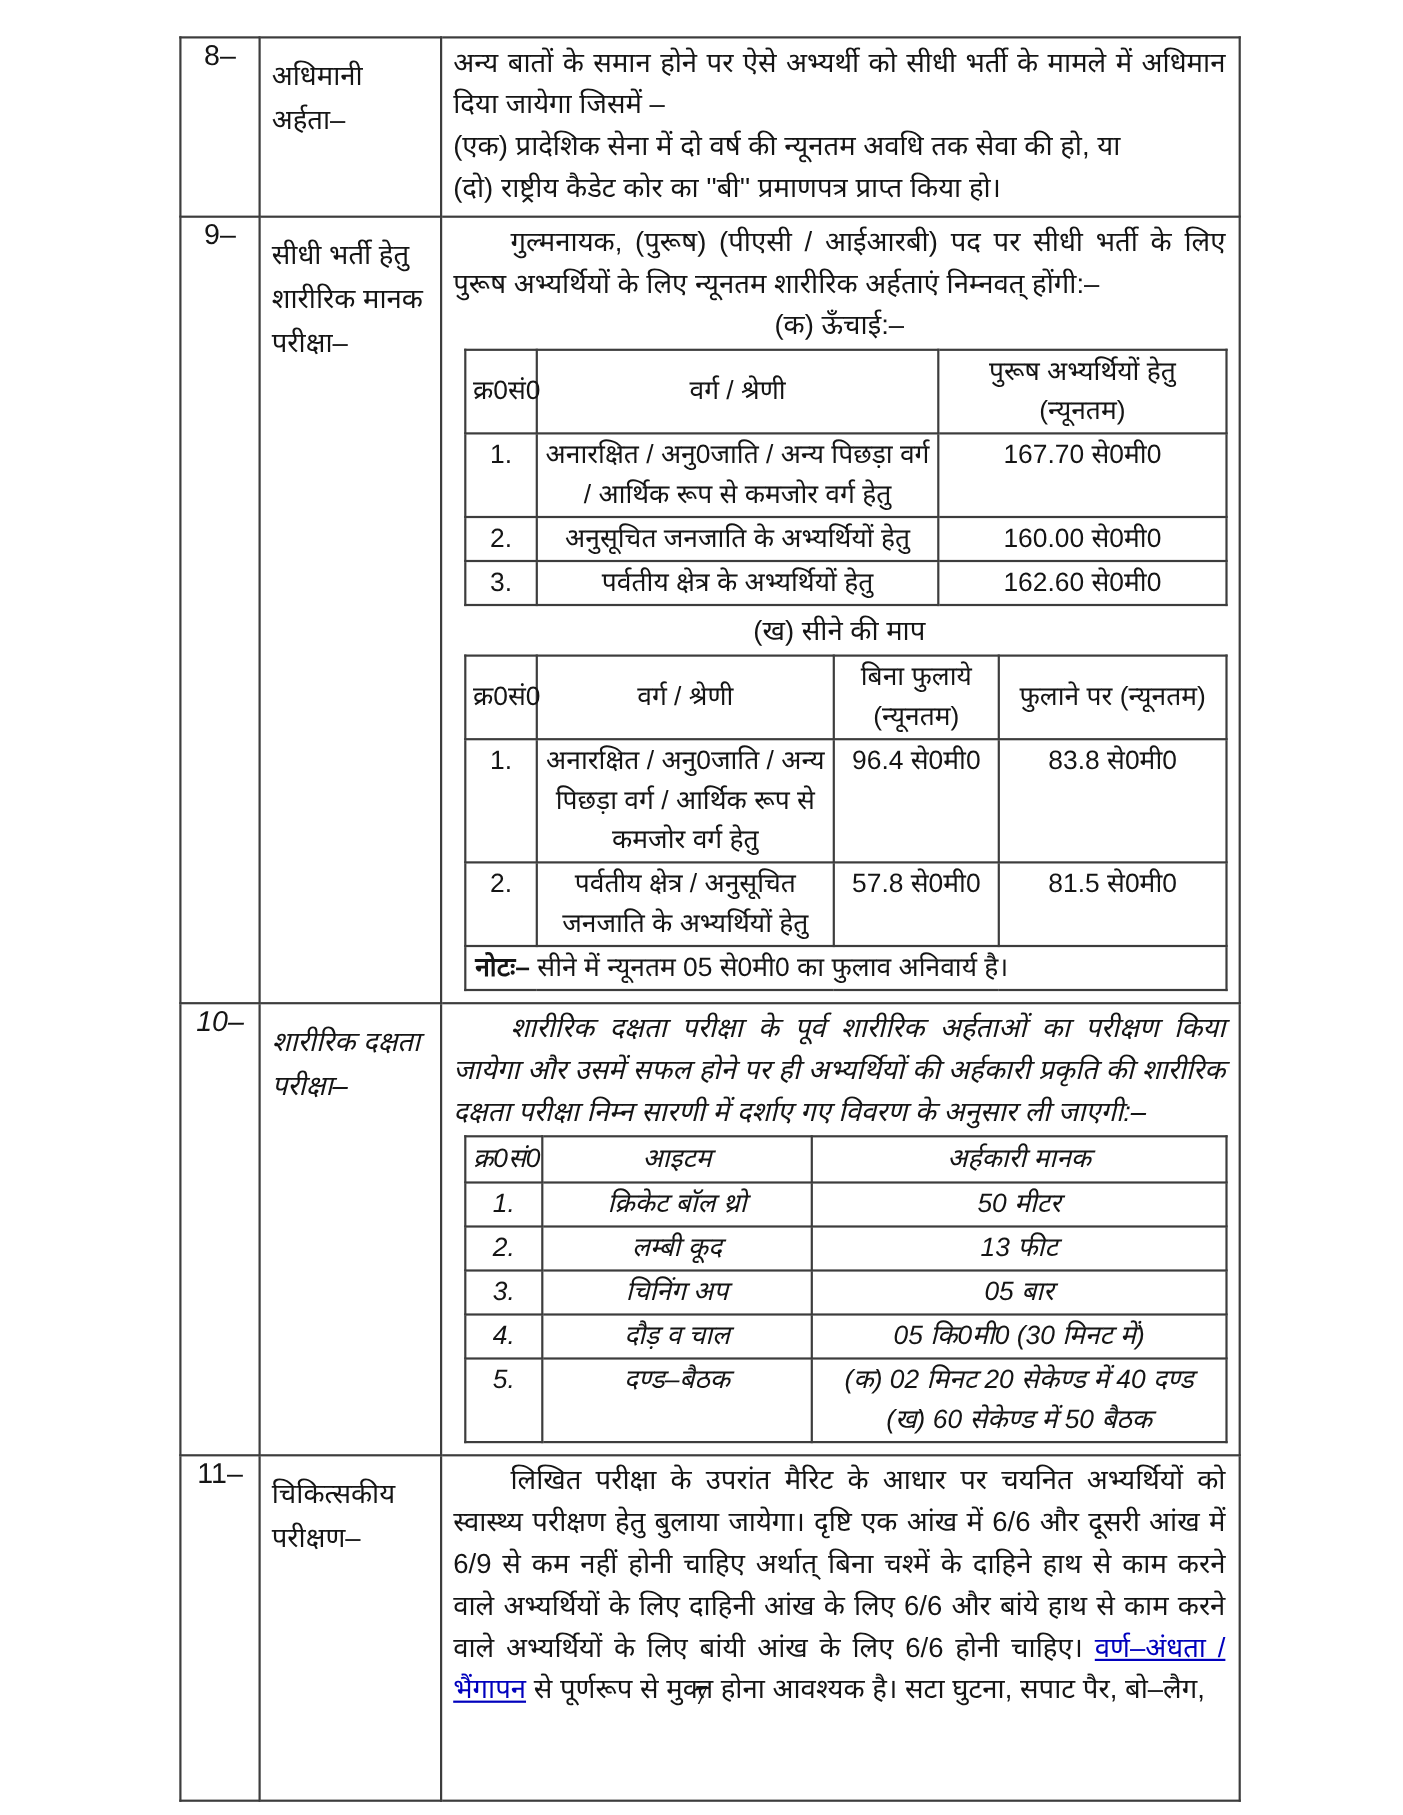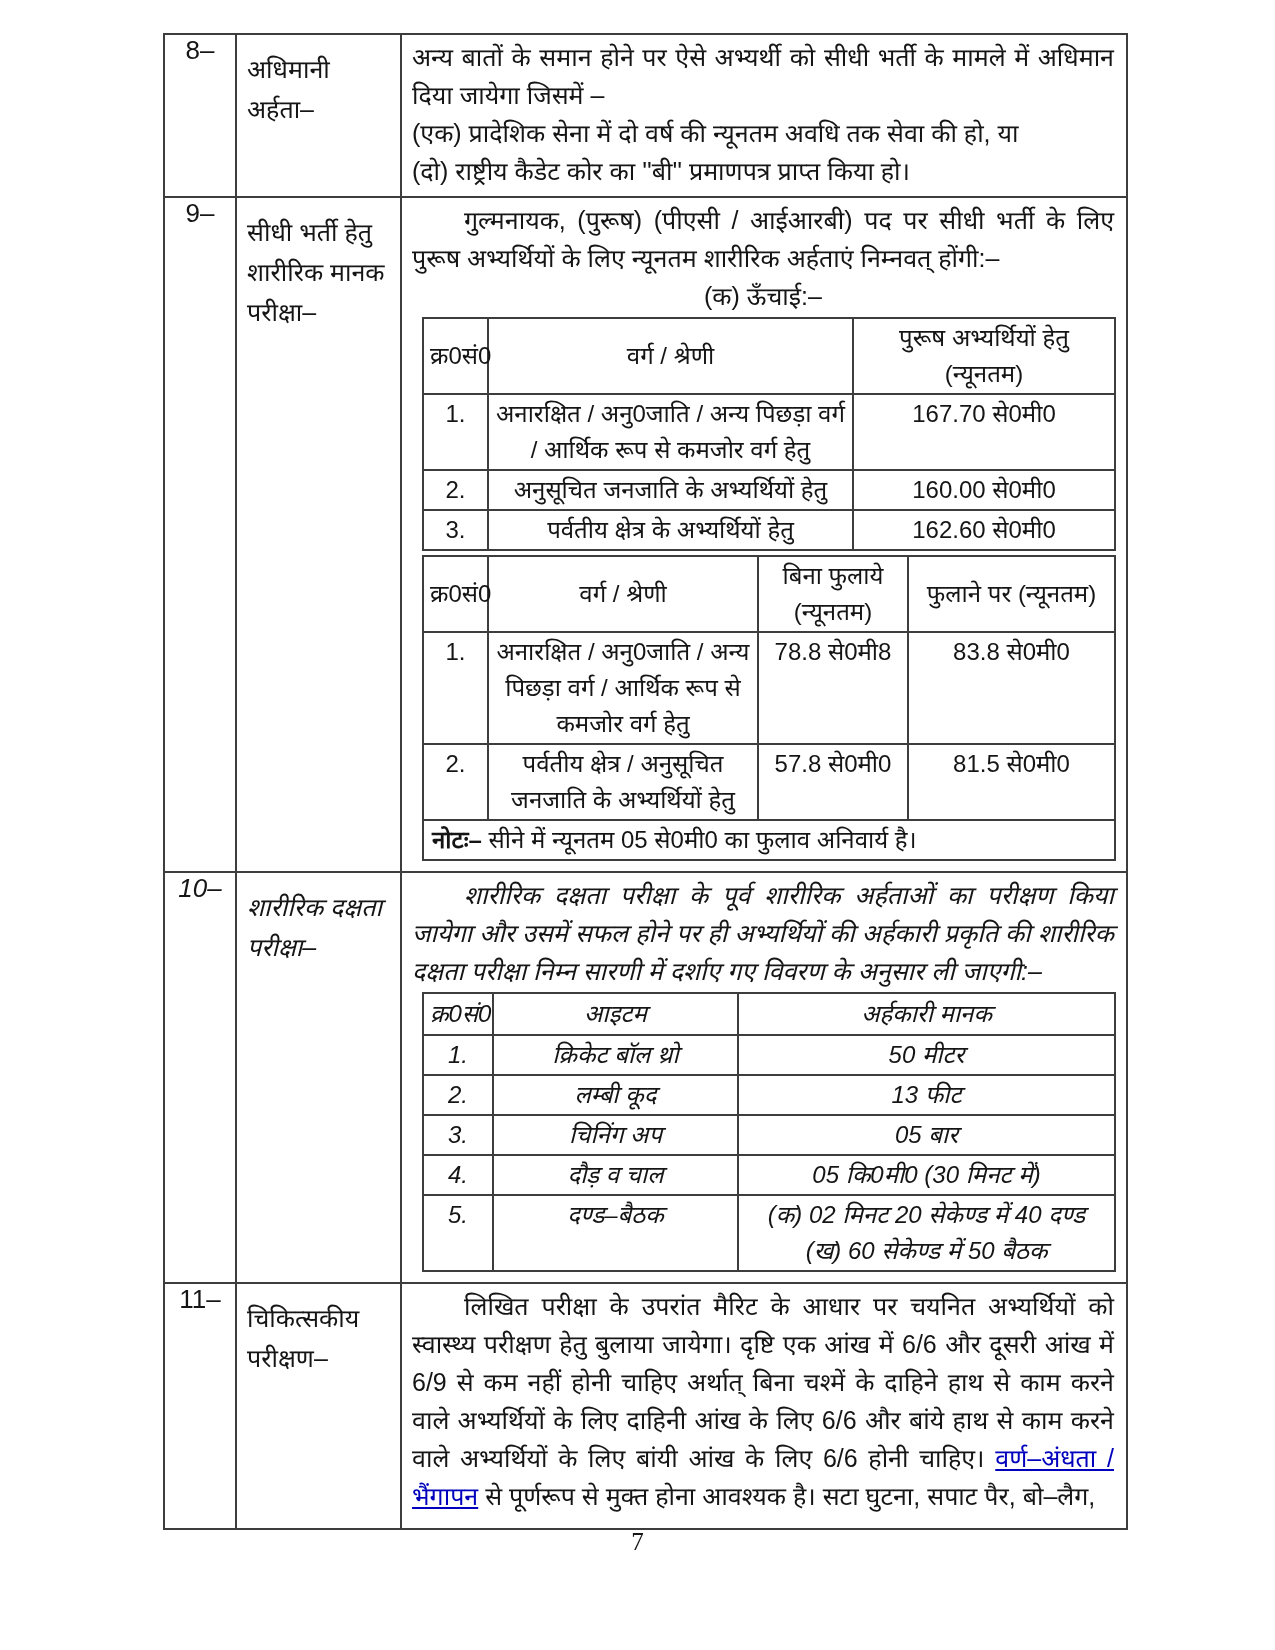--- a/index.html
+++ b/index.html
@@ -96,39 +96,40 @@
                   <td style="vertical-align:top">160.00 से0मी0</td>
                 </tr>
                 <tr>
                   <td>3.</td>
                   <td>पर्वतीय क्षेत्र के अभ्यर्थियों हेतु</td>
                   <td>162.60 से0मी0</td>
                 </tr>
               </tbody>
             </table>
 
+            <div class="caption">(ख) सीने की माप</div>
 
             <table class="inner">
               <colgroup>
                   <col style="width:65px">
                   <col style="width:270px">
                   <col style="width:150px">
                   <col style="width:207px">
                 </colgroup>
               <tbody>
                 <tr class="hdr">
                   <td>क्र0सं0</td>
                   <td>वर्ग / श्रेणी</td>
                   <td>बिना फुलाये (न्यूनतम)</td>
                   <td>फुलाने पर (न्यूनतम)</td>
                 </tr>
                 <tr>
                   <td style="vertical-align:top">1.</td>
                   <td>अनारक्षित / अनु0जाति / अन्य पिछड़ा वर्ग / आर्थिक रूप से कमजोर वर्ग हेतु</td>
-                  <td style="vertical-align:top">78.8 से0मी8</td>
+                  <td style="vertical-align:top">96.4 से0मी0</td>
                   <td style="vertical-align:top">83.8 से0मी0</td>
                 </tr>
                 <tr>
                   <td style="vertical-align:top">2.</td>
                   <td>पर्वतीय क्षेत्र / अनुसूचित जनजाति के अभ्यर्थियों हेतु</td>
                   <td style="vertical-align:top">57.8 से0मी0</td>
                   <td style="vertical-align:top">81.5 से0मी0</td>
                 </tr>
                 <tr>
                   <td class="note-cell" colspan="4">
@@ -184,21 +185,21 @@
                   <td>
                     <div>(क) 02 मिनट 20 सेकेण्ड में 40 दण्ड</div>
                     <div>(ख) 60 सेकेण्ड में 50 बैठक</div>
                   </td>
                 </tr>
               </tbody>
             </table>
           </td>
         </tr>
 
-        <tr style="height:246px;">
+        <tr style="height:314px;">
           <td class="sr">11–</td>
           <td class="lbl">चिकित्सकीय परीक्षण–</td>
           <td class="content">
             <p class="just indent"><span>लिखित परीक्षा के उपरांत मैरिट के आधार पर चयनित अभ्यर्थियों को स्वास्थ्य परीक्षण हेतु बुलाया जायेगा। दृष्टि एक आंख में 6/6 और दूसरी आंख में 6/9 से कम नहीं होनी चाहिए अर्थात् बिना चश्में के दाहिने हाथ से काम करने वाले अभ्यर्थियों के लिए दाहिनी आंख के लिए 6/6 और बांये हाथ से काम करने वाले अभ्यर्थियों के लिए बांयी आंख के लिए 6/6 होनी चाहिए। </span><a class="link">वर्ण–अंधता / भैंगापन</a><span> से पूर्णरूप से मुक्त होना आवश्यक है। सटा घुटना, सपाट पैर, बो–लैग,</span></p>
           </td>
         </tr>
 
       </tbody>
     </table>
   </div>

